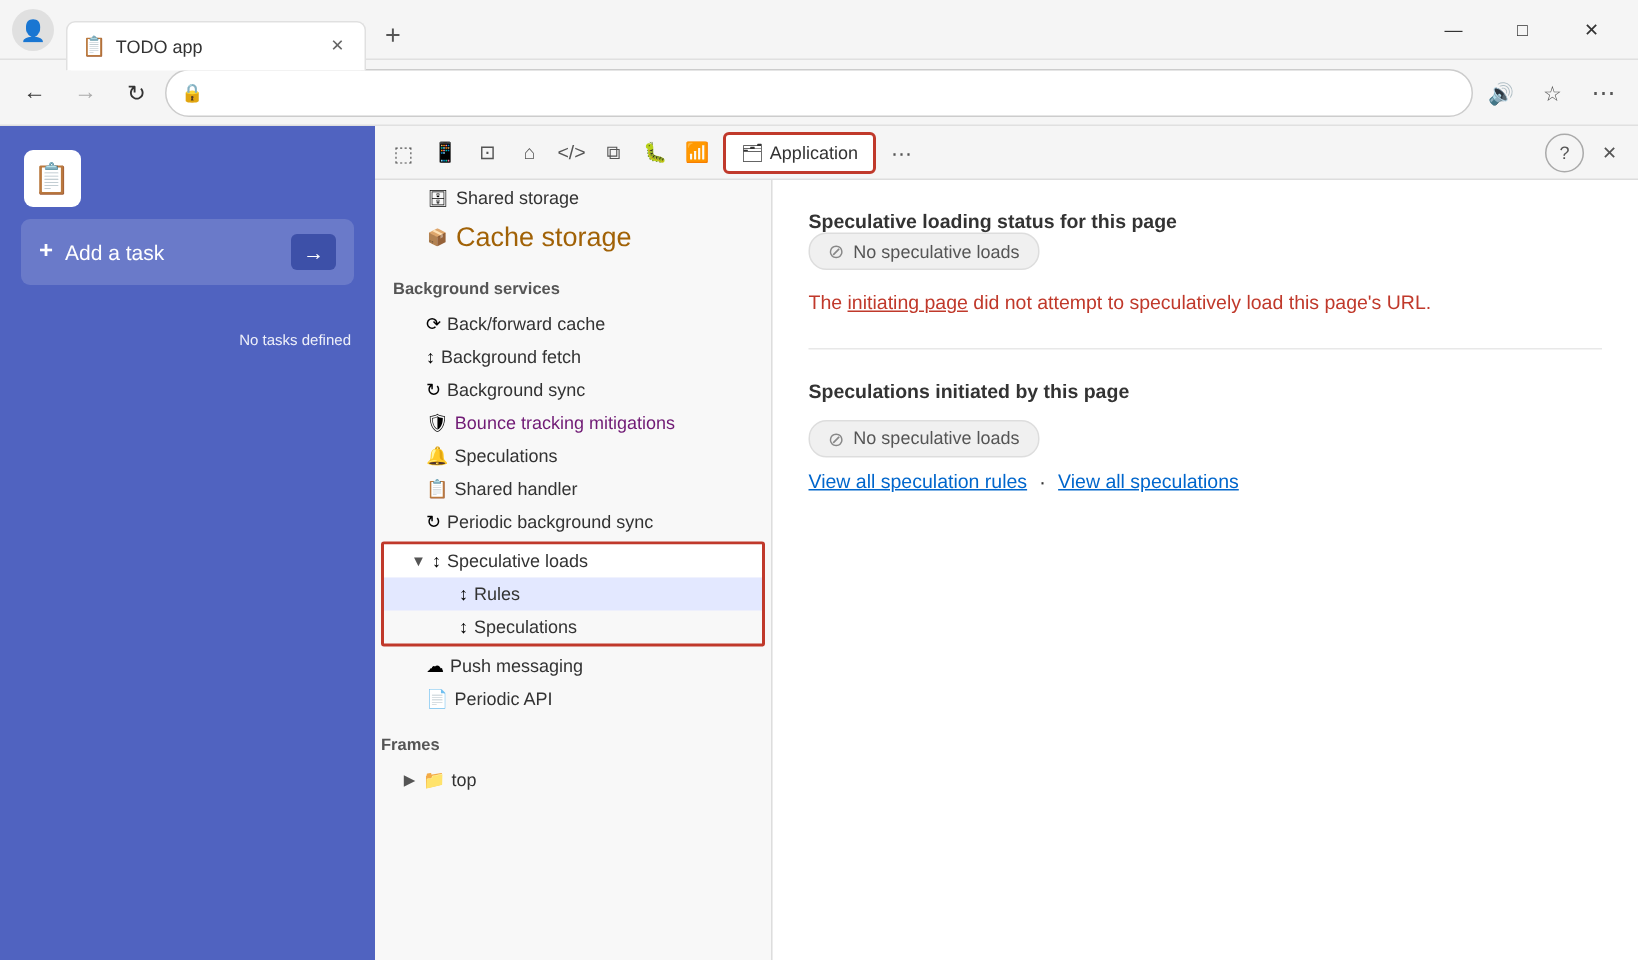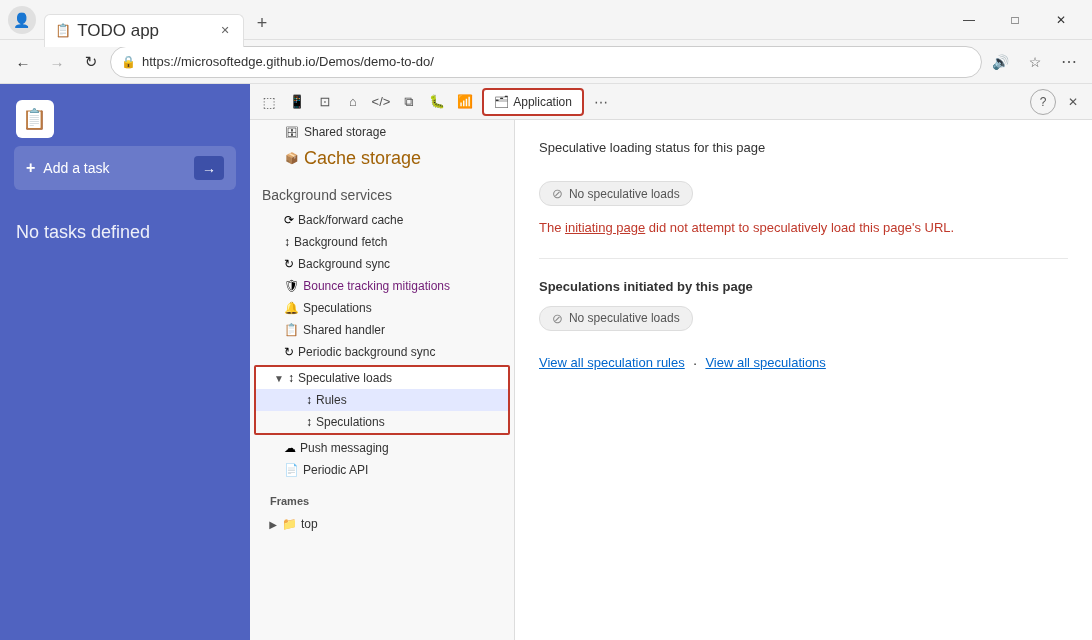--- a/index.html
+++ b/index.html
@@ -11,57 +11,56 @@
 </head>
 <body>
 
 <div class="browser-window">
 
   <div style="height:40px; background:#f5f5f5; display:flex; align-items:center; padding:0 8px; border-bottom:1px solid #e0e0e0;">
     <div style="width:28px;height:28px;border-radius:50%;background:#e0e0e0;display:flex;align-items:center;justify-content:center;margin-right:8px;cursor:pointer;font-size:14px;">👤</div>
     <div style="display:flex;align-items:flex-end;flex:1;height:40px;">
       <div style="display:flex;align-items:center;height:33px;background:#fff;border:1px solid #e0e0e0;border-bottom:none;border-radius:6px 6px 0 0;padding:0 10px;min-width:200px;max-width:240px;position:relative;top:7px;">
         <span style="margin-right:6px;font-size:13px;">📋</span>
-        <span style="font-size:17px;color:#333;flex:1;white-space:nowrap;overflow:hidden;text-overflow:ellipsis;">TODO app</span>
+        <span style="font-size:12px;color:#333;flex:1;white-space:nowrap;overflow:hidden;text-overflow:ellipsis;">TODO app</span>
         <span style="margin-left:8px;width:16px;height:16px;display:flex;align-items:center;justify-content:center;border-radius:50%;cursor:pointer;color:#666;font-size:11px;">✕</span>
       </div>
       <div style="width:28px;height:28px;display:flex;align-items:center;justify-content:center;border-radius:50%;cursor:pointer;color:#555;font-size:18px;margin-left:4px;margin-bottom:2px;">+</div>
     </div>
     <div style="display:flex;align-items:center;gap:0;margin-left:auto;">
       <div style="width:46px;height:32px;display:flex;align-items:center;justify-content:center;cursor:pointer;color:#333;font-size:12px;">—</div>
       <div style="width:46px;height:32px;display:flex;align-items:center;justify-content:center;cursor:pointer;color:#333;font-size:12px;">□</div>
       <div style="width:46px;height:32px;display:flex;align-items:center;justify-content:center;cursor:pointer;color:#333;font-size:12px;">✕</div>
     </div>
   </div>
 
   <div style="height:44px;background:#f5f5f5;display:flex;align-items:center;padding:0 8px;border-bottom:1px solid #e0e0e0;gap:4px;">
     <div style="width:30px;height:30px;display:flex;align-items:center;justify-content:center;border-radius:50%;cursor:pointer;color:#333;font-size:15px;">←</div>
     <div style="width:30px;height:30px;display:flex;align-items:center;justify-content:center;border-radius:50%;color:#aaa;font-size:15px;">→</div>
     <div style="width:30px;height:30px;display:flex;align-items:center;justify-content:center;border-radius:50%;cursor:pointer;color:#333;font-size:15px;">↻</div>
     <div style="flex:1;height:32px;background:#fff;border:1px solid #ccc;border-radius:16px;display:flex;align-items:center;padding:0 10px;gap:6px;cursor:text;">
       <span style="color:#555;font-size:12px;">🔒</span>
-      <span style="font-size:13px;color:#333;">https://microsoftedge.github.io/Demos/demo-to-do/</span>
     </div>
     <div style="width:30px;height:30px;display:flex;align-items:center;justify-content:center;border-radius:50%;cursor:pointer;color:#555;font-size:14px;">🔊</div>
     <div style="width:30px;height:30px;display:flex;align-items:center;justify-content:center;border-radius:50%;cursor:pointer;color:#555;font-size:14px;">☆</div>
     <div style="width:30px;height:30px;display:flex;align-items:center;justify-content:center;border-radius:50%;cursor:pointer;color:#555;font-size:16px;">⋯</div>
   </div>
 
   <div style="display:flex;flex:1;overflow:hidden;">
 
     <div style="width:250px;background:#5063c0;flex-shrink:0;display:flex;flex-direction:column;">
       <div style="display:flex;align-items:center;padding:16px 16px 8px;gap:10px;">
         <div style="width:38px;height:38px;background:#fff;border-radius:6px;display:flex;align-items:center;justify-content:center;font-size:20px;flex-shrink:0;">📋</div>
       </div>
       <div style="margin:0 14px 16px;background:rgba(255,255,255,0.15);border-radius:6px;display:flex;align-items:center;padding:10px 12px;cursor:pointer;">
         <span style="color:#fff;font-size:16px;margin-right:8px;font-weight:bold;">+</span>
         <span style="color:#fff;font-size:14px;flex:1;">Add a task</span>
         <span style="color:#fff;font-size:14px;background:#3d50a8;padding:4px 8px;border-radius:4px;">→</span>
       </div>
-      <div style="color:rgba(255,255,255,0.9);font-size:18px;padding:16px;text-align:left;">No tasks defined</div>
+      <div style="color:rgba(255,255,255,0.9);font-size:10px;padding:16px;text-align:right;">No tasks defined</div>
     </div>
 
     <div style="flex:1;display:flex;flex-direction:column;overflow:hidden;">
 
       <div style="height:36px;background:#f5f5f5;display:flex;align-items:center;padding:0 6px;border-bottom:1px solid #ddd;gap:2px;">
         <div style="width:26px;height:26px;display:flex;align-items:center;justify-content:center;border-radius:3px;cursor:pointer;color:#555;font-size:14px;">⬚</div>
         <div style="width:26px;height:26px;display:flex;align-items:center;justify-content:center;border-radius:3px;cursor:pointer;color:#555;font-size:13px;">📱</div>
         <div style="width:26px;height:26px;display:flex;align-items:center;justify-content:center;border-radius:3px;cursor:pointer;color:#555;font-size:13px;">⊡</div>
         <div style="width:26px;height:26px;display:flex;align-items:center;justify-content:center;border-radius:3px;cursor:pointer;color:#555;font-size:13px;">⌂</div>
         <div style="width:26px;height:26px;display:flex;align-items:center;justify-content:center;border-radius:3px;cursor:pointer;color:#555;font-size:13px;">&lt;/&gt;</div>
@@ -89,21 +88,21 @@
             <span style="width:16px;height:16px;margin-right:4px;font-size:11px;display:inline-flex;align-items:center;justify-content:center;">🗄</span>
             <span style="color:#333;font-size:12px;">Shared storage</span>
           </div>
           <div style="display:flex;align-items:center;padding:4px 8px 4px 20px;cursor:pointer;">
             <span style="width:14px;display:inline-block;"></span>
             <span style="width:16px;height:16px;margin-right:4px;font-size:11px;display:inline-flex;align-items:center;justify-content:center;">📦</span>
             <span style="color:#a16207;font-size:18px;">Cache storage</span>
           </div>
 
           <div style="height:8px;"></div>
-          <div style="padding:6px 12px;color:#555;font-size:14px;font-weight:400;">
+          <div style="padding:6px 12px;color:#555;font-size:11px;font-weight:700;">
             <span>Background services</span>
           </div>
 
           <div style="display:flex;align-items:center;padding:4px 8px 4px 20px;cursor:pointer;">
             <span style="width:14px;display:inline-block;"></span>
             <span style="margin-right:4px;font-size:12px;">⟳</span>
             <span style="color:#333;font-size:12px;">Back/forward cache</span>
           </div>
           <div style="display:flex;align-items:center;padding:4px 8px 4px 20px;cursor:pointer;">
             <span style="width:14px;display:inline-block;"></span>
@@ -159,52 +158,52 @@
             <span style="margin-right:4px;font-size:12px;">☁</span>
             <span style="color:#333;font-size:12px;">Push messaging</span>
           </div>
           <div style="display:flex;align-items:center;padding:4px 8px 4px 20px;cursor:pointer;">
             <span style="width:14px;display:inline-block;"></span>
             <span style="margin-right:4px;font-size:12px;">📄</span>
             <span style="color:#333;font-size:12px;">Periodic API</span>
           </div>
 
           <div style="height:8px;"></div>
-          <div style="padding:6px 20px;color:#555;font-size:11px;font-weight:600;">
+          <div style="padding:6px 4px;color:#555;font-size:11px;font-weight:600;">
             <span>Frames</span>
           </div>
           <div style="display:flex;align-items:center;padding:4px 8px 4px 16px;cursor:pointer;">
             <span style="width:14px;display:inline-flex;align-items:center;justify-content:center;font-size:10px;color:#555;margin-right:2px;">▶</span>
             <span style="margin-right:4px;font-size:12px;">📁</span>
             <span style="color:#333;font-size:12px;">top</span>
           </div>
         </div>
 
         <div style="flex:1;background:#fff;overflow-y:auto;padding:20px 24px;">
           
-          <div style="font-size:13px;font-weight:400;color:#333;margin-bottom:26px;">Speculative loading status for this page</div>
+          <div style="font-size:13px;font-weight:700;color:#333;margin-bottom:0;">Speculative loading status for this page</div>
           <div style="display:inline-flex;align-items:center;gap:6px;background:#f0f0f0;border:1px solid #ddd;border-radius:12px;padding:4px 12px;font-size:12px;color:#555;">
             <span style="font-size:13px;color:#888;">⊘</span>
             <span>No speculative loads</span>
           </div>
           <div style="margin-top:12px;font-size:13px;line-height:1.5;">
             <span style="color:#c0392b;">The </span><span style="color:#c0392b;text-decoration:underline;cursor:pointer;font-size:13px;">initiating page</span><span style="color:#c0392b;"> did not attempt to speculatively load this page's URL.</span>
           </div>
 
           
           <div style="height:1px;background:#e8e8e8;margin:20px 0;"></div>
 
           
           <div style="font-size:13px;font-weight:600;color:#333;margin-bottom:12px;margin-top:10px;">Speculations initiated by this page</div>
           <div style="display:inline-flex;align-items:center;gap:6px;background:#f0f0f0;border:1px solid #ddd;border-radius:12px;padding:4px 12px;font-size:12px;color:#555;">
             <span style="font-size:13px;color:#888;">⊘</span>
             <span>No speculative loads</span>
           </div>
 
-          <div style="display:flex;align-items:center;gap:8px;margin-top:24px;text-align:center;">
+          <div style="display:flex;align-items:center;gap:8px;margin-top:8px;text-align:center;">
             <span style="color:#0066cc;text-decoration:underline;cursor:pointer;font-size:13px;">View all speculation rules</span>
             <span style="color:#333;font-size:14px;">·</span>
             <span style="color:#0066cc;text-decoration:underline;cursor:pointer;font-size:13px;">View all speculations</span>
           </div>
 
         </div>
       </div>
     </div>
   </div>
 </div>

